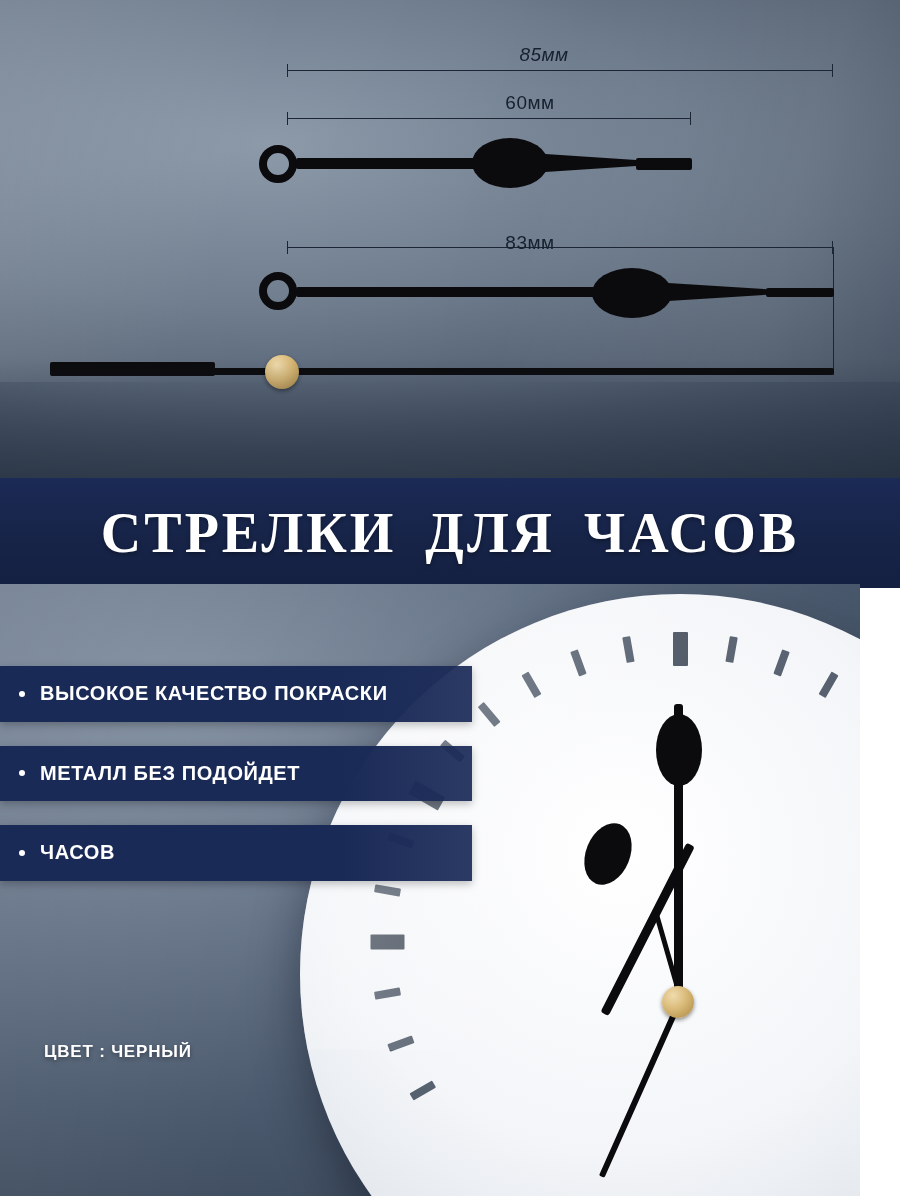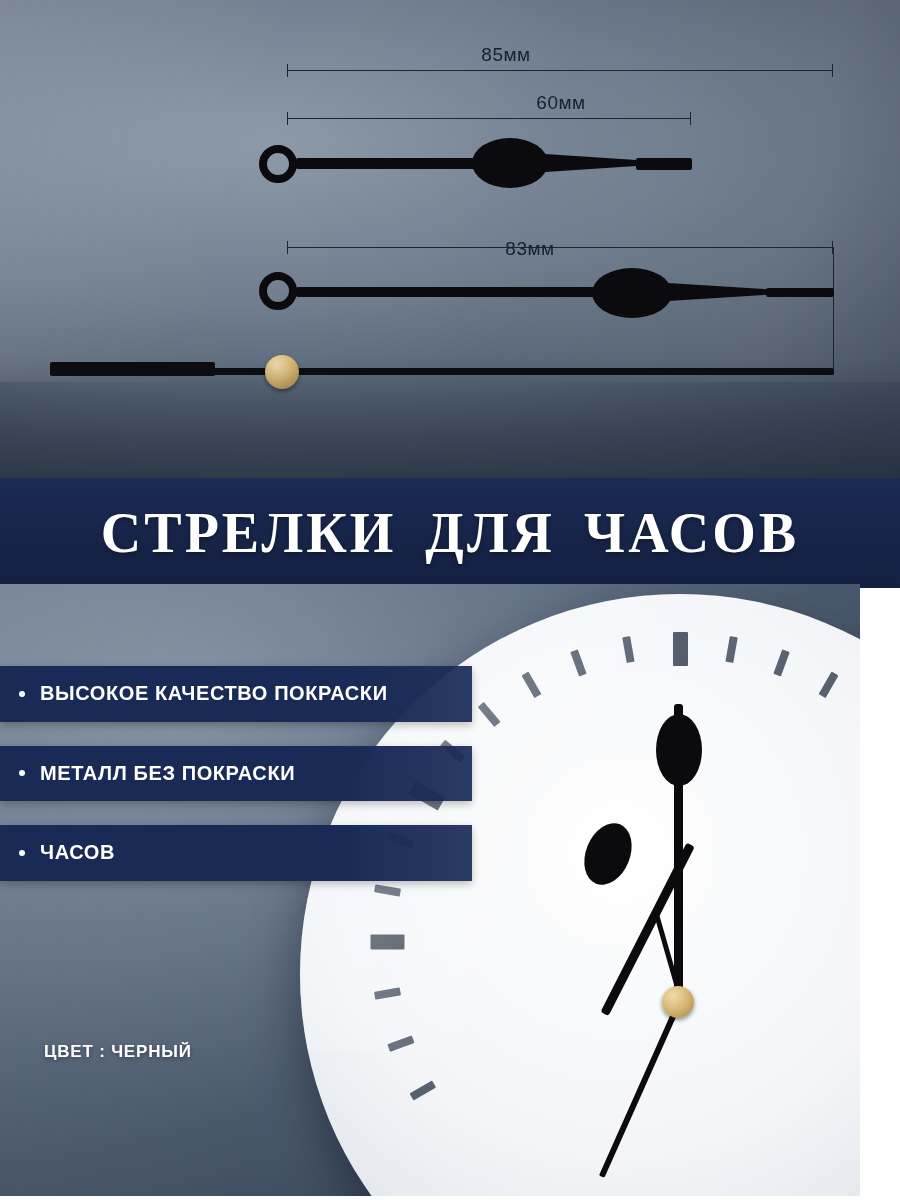--- a/index.html
+++ b/index.html
@@ -221,33 +221,33 @@
 </head>
 <body>
 
 <div class="top-panel">
   <div class="panel-sheen"></div>
 
   <div class="dim" style="left:287px; top:70px; width:546px;">
     <span class="cap-l"></span>
     <span class="cap-r"></span>
   </div>
-  <div class="dim-label" style="left:506px; top:44px;">85мм</div>
+  <div class="dim-label" style="left:544px; top:44px;font-style:italic;">85мм</div>
 
   <div class="dim" style="left:287px; top:118px; width:404px;">
     <span class="cap-l"></span>
     <span class="cap-r"></span>
   </div>
-  <div class="dim-label" style="left:530px; top:92px;margin-left:31px;">60мм</div>
+  <div class="dim-label" style="left:530px; top:92px;">60мм</div>
 
   <div class="dim" style="left:287px; top:247px; width:546px;">
     <span class="cap-l"></span>
     <span class="cap-r"></span>
   </div>
-  <div class="dim-label" style="left:530px; top:238px;">83мм</div>
+  <div class="dim-label" style="left:530px; top:232px;">83мм</div>
 
   <div class="bar" style="left:833px; top:247px; width:1px; height:128px; background:#1c2533; border-radius:0;"></div>
 
   <div class="hand-wrap">
     <div class="hour-hand-ring" style="left:259px; top:145px;"></div>
     <div class="bar" style="left:296px; top:158px; width:215px; height:11px;"></div>
     <div class="teardrop" style="left:472px; top:138px; width:76px; height:50px;"></div>
     <div class="teardrop-tail" style="left:530px; top:153px; width:110px; height:20px; border-radius:0 6px 6px 0; clip-path:polygon(0 0,100% 36%,100% 64%,0 100%);"></div>
     <div class="bar" style="left:636px; top:158px; width:56px; height:12px;"></div>
   </div>
@@ -312,21 +312,21 @@
     <div class="second-knob" style="left:362px; top:392px; width:32px; height:32px;"></div>
   </div>
 
   <div class="features">
     <div class="feature">
       <span class="dot"></span>
       <span>ВЫСОКОЕ КАЧЕСТВО ПОКРАСКИ</span>
     </div>
     <div class="feature">
       <span class="dot"></span>
-      <span>МЕТАЛЛ БЕЗ ПОКРАСКИ</span>
+      <span>МЕТАЛЛ БЕЗ ПОДОЙДЕТ</span>
     </div>
     <div class="feature">
       <span class="dot"></span>
       <span>ЧАСОВ</span>
     </div>
   </div>
 
   <div class="color-note">ЦВЕТ : ЧЕРНЫЙ</div>
 </div>
 

